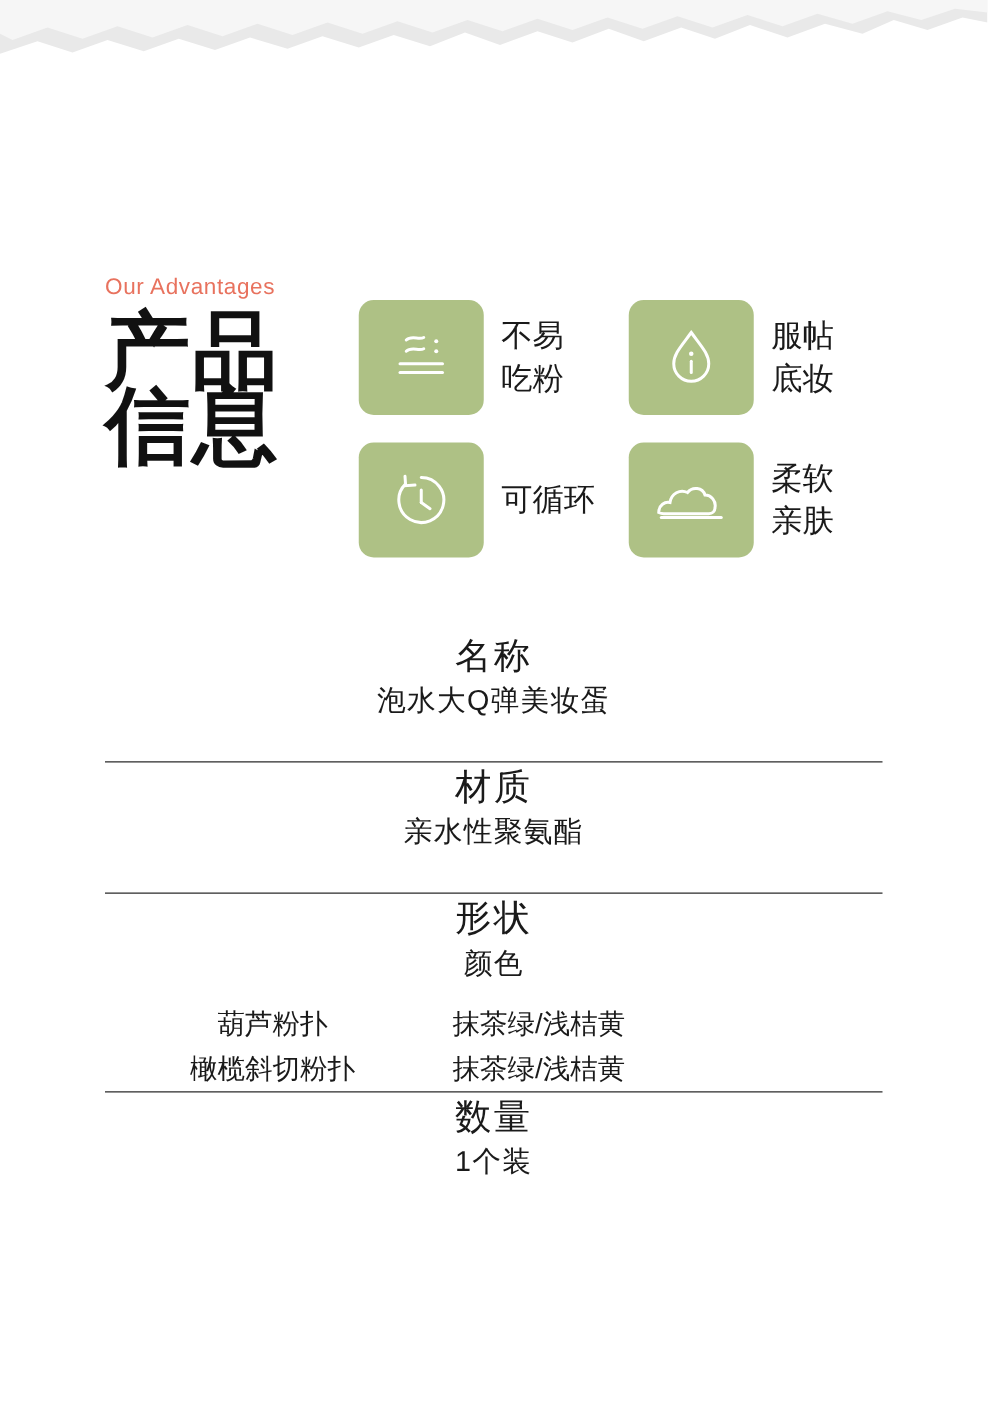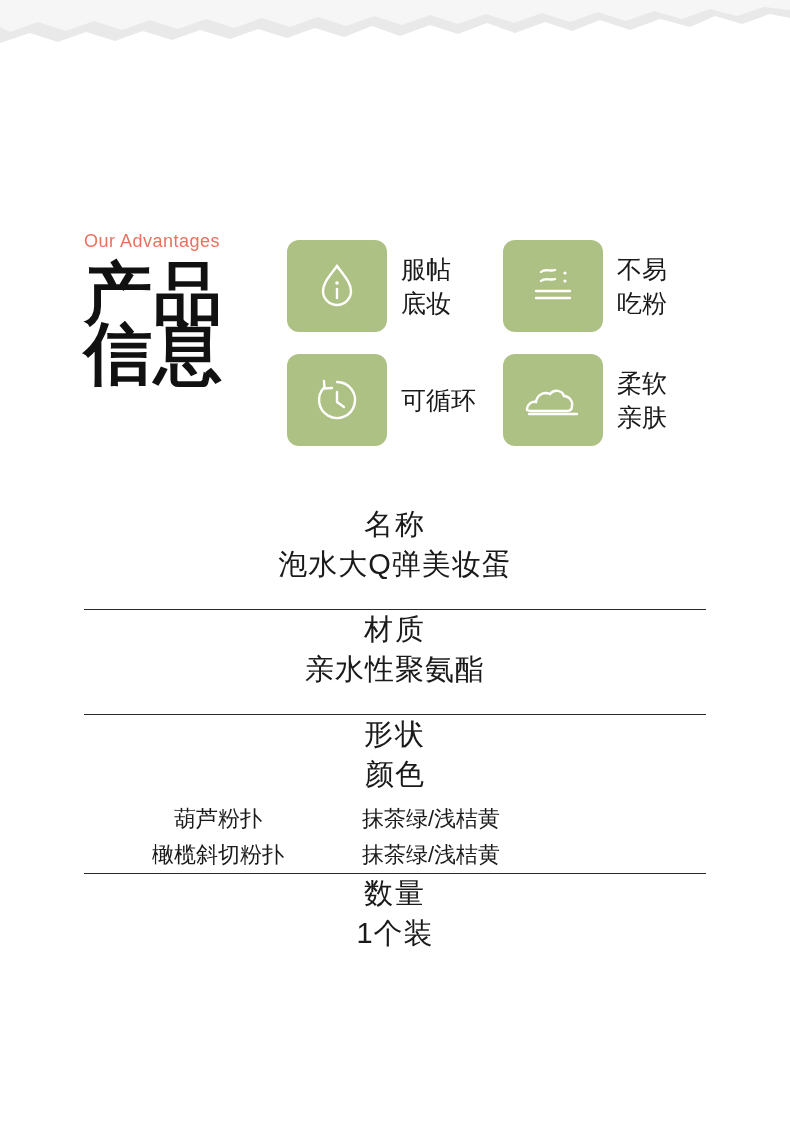--- a/index.html
+++ b/index.html
@@ -30,21 +30,21 @@
   .advantages {
     position: absolute;
     top: 215px;
     left: 0;
     width: 790px;
     height: 235px;
   }
   .adv-heading {
     position: absolute;
     left: 84px;
-    top: 12px;
+    top: 0;
     width: 190px;
   }
   .adv-heading .eyebrow {
     color: #e8725e;
     font-size: 18px;
     line-height: 28px;
     letter-spacing: 0.5px;
   }
   .adv-heading .big {
     color: #111111;
@@ -103,21 +103,21 @@
   }
   .spec-row.no-line { border-bottom: none; }
   .spec-key {
     width: 268px;
     text-align: center;
     font-size: 29px;
     color: #1a1a1a;
     letter-spacing: 2px;
   }
   .spec-val {
-    font-size: 29px;
+    font-size: 23px;
     color: #1a1a1a;
     letter-spacing: 1px;
   }
   .spec-row.shape { height: 86px; }
   .shape-detail {
     display: flex;
     border-bottom: 1px solid #2b2b2b;
   }
   .shape-col {
     font-size: 22px;
@@ -140,34 +140,20 @@
 
 <div class="advantages">
   <div class="adv-heading">
     <div class="eyebrow">Our
 Advantages</div>
     <div class="big">产品
 信息</div>
   </div>
 
   <div class="adv-grid">
-
-    <div class="adv-item">
-      <div class="tile">
-        <span>
-          <svg width="46" height="50" viewBox="0 0 46 50" fill="none" stroke="#ffffff" stroke-width="2.4" stroke-linecap="round">
-            <path d="M23 5C15 16 9 22 9 30a14 14 0 0 0 28 0c0-8-6-14-14-25z"></path>
-            <circle cx="23" cy="22" r="1.8" fill="#fff" stroke="none"></circle>
-            <path d="M23 28v9"></path>
-          </svg>
-        </span>
-      </div>
-      <div class="adv-label">服帖
-底妆</div>
-    </div>
 
     <div class="adv-item">
       <div class="tile">
         <span>
           <svg width="52" height="48" viewBox="0 0 52 48" fill="none" stroke="#ffffff" stroke-width="2.4" stroke-linecap="round">
             <path d="M14 10c4-4 10 0 14-2"></path>
             <path d="M14 19c4-4 10 0 14-2"></path>
             <circle cx="38" cy="11" r="1.6" fill="#fff" stroke="none"></circle>
             <circle cx="38" cy="19" r="1.6" fill="#fff" stroke="none"></circle>
             <path d="M9 29h34"></path>
@@ -175,20 +161,34 @@
           </svg>
         </span>
       </div>
       <div class="adv-label">不易
 吃粉</div>
     </div>
 
     <div class="adv-item">
       <div class="tile">
         <span>
+          <svg width="46" height="50" viewBox="0 0 46 50" fill="none" stroke="#ffffff" stroke-width="2.4" stroke-linecap="round">
+            <path d="M23 5C15 16 9 22 9 30a14 14 0 0 0 28 0c0-8-6-14-14-25z"></path>
+            <circle cx="23" cy="22" r="1.8" fill="#fff" stroke="none"></circle>
+            <path d="M23 28v9"></path>
+          </svg>
+        </span>
+      </div>
+      <div class="adv-label">服帖
+底妆</div>
+    </div>
+
+    <div class="adv-item">
+      <div class="tile">
+        <span>
           <svg width="48" height="48" viewBox="0 0 48 48" fill="none" stroke="#ffffff" stroke-width="2.4" stroke-linecap="round">
             <path d="M24 6a18 18 0 1 1-12.7 5.3"></path>
             <path d="M11 5l.5 7.5L19 12"></path>
             <path d="M24 16v10"></path>
             <path d="M24 26l7 5"></path>
           </svg>
         </span>
       </div>
       <div class="adv-label">可循环</div>
     </div>

